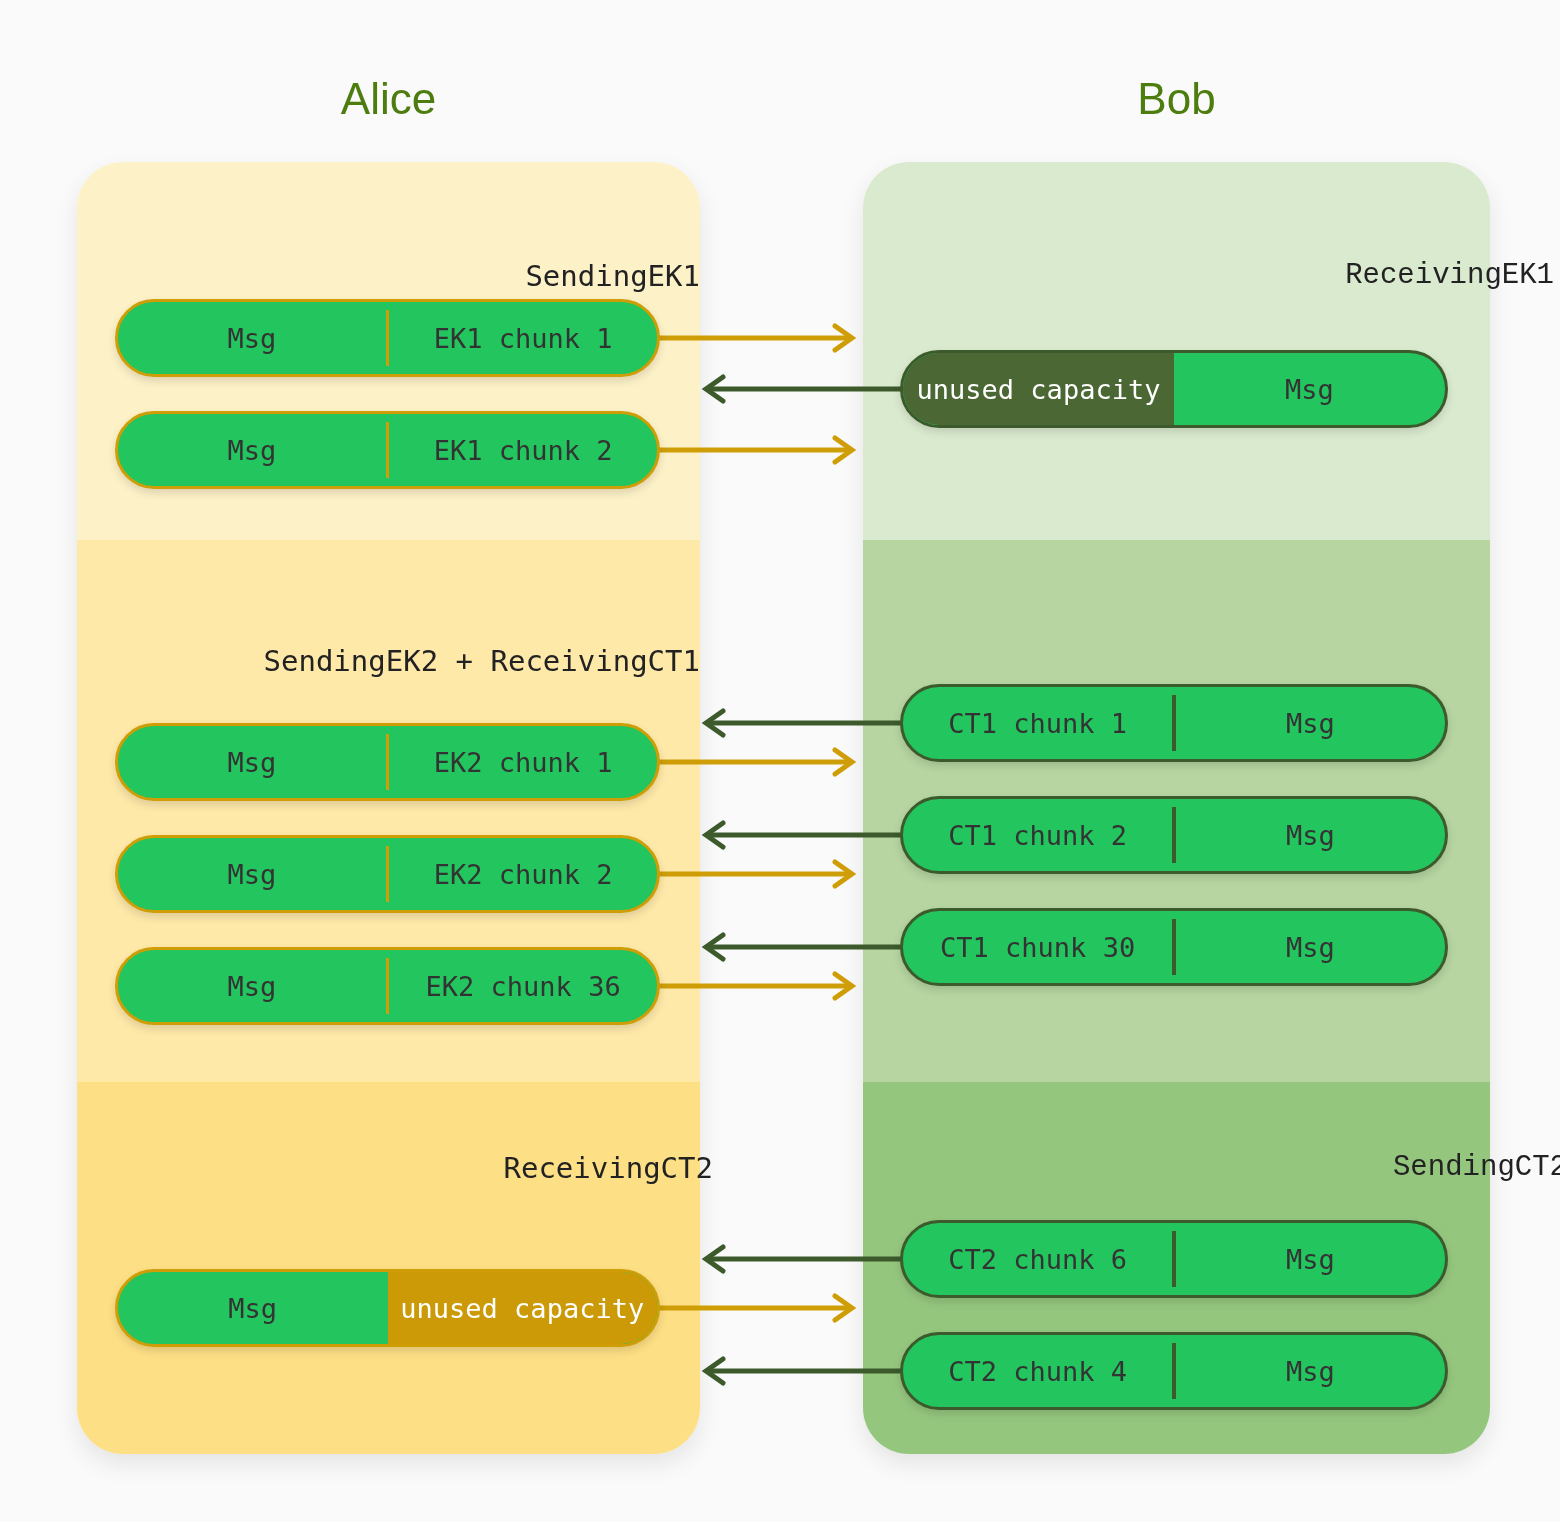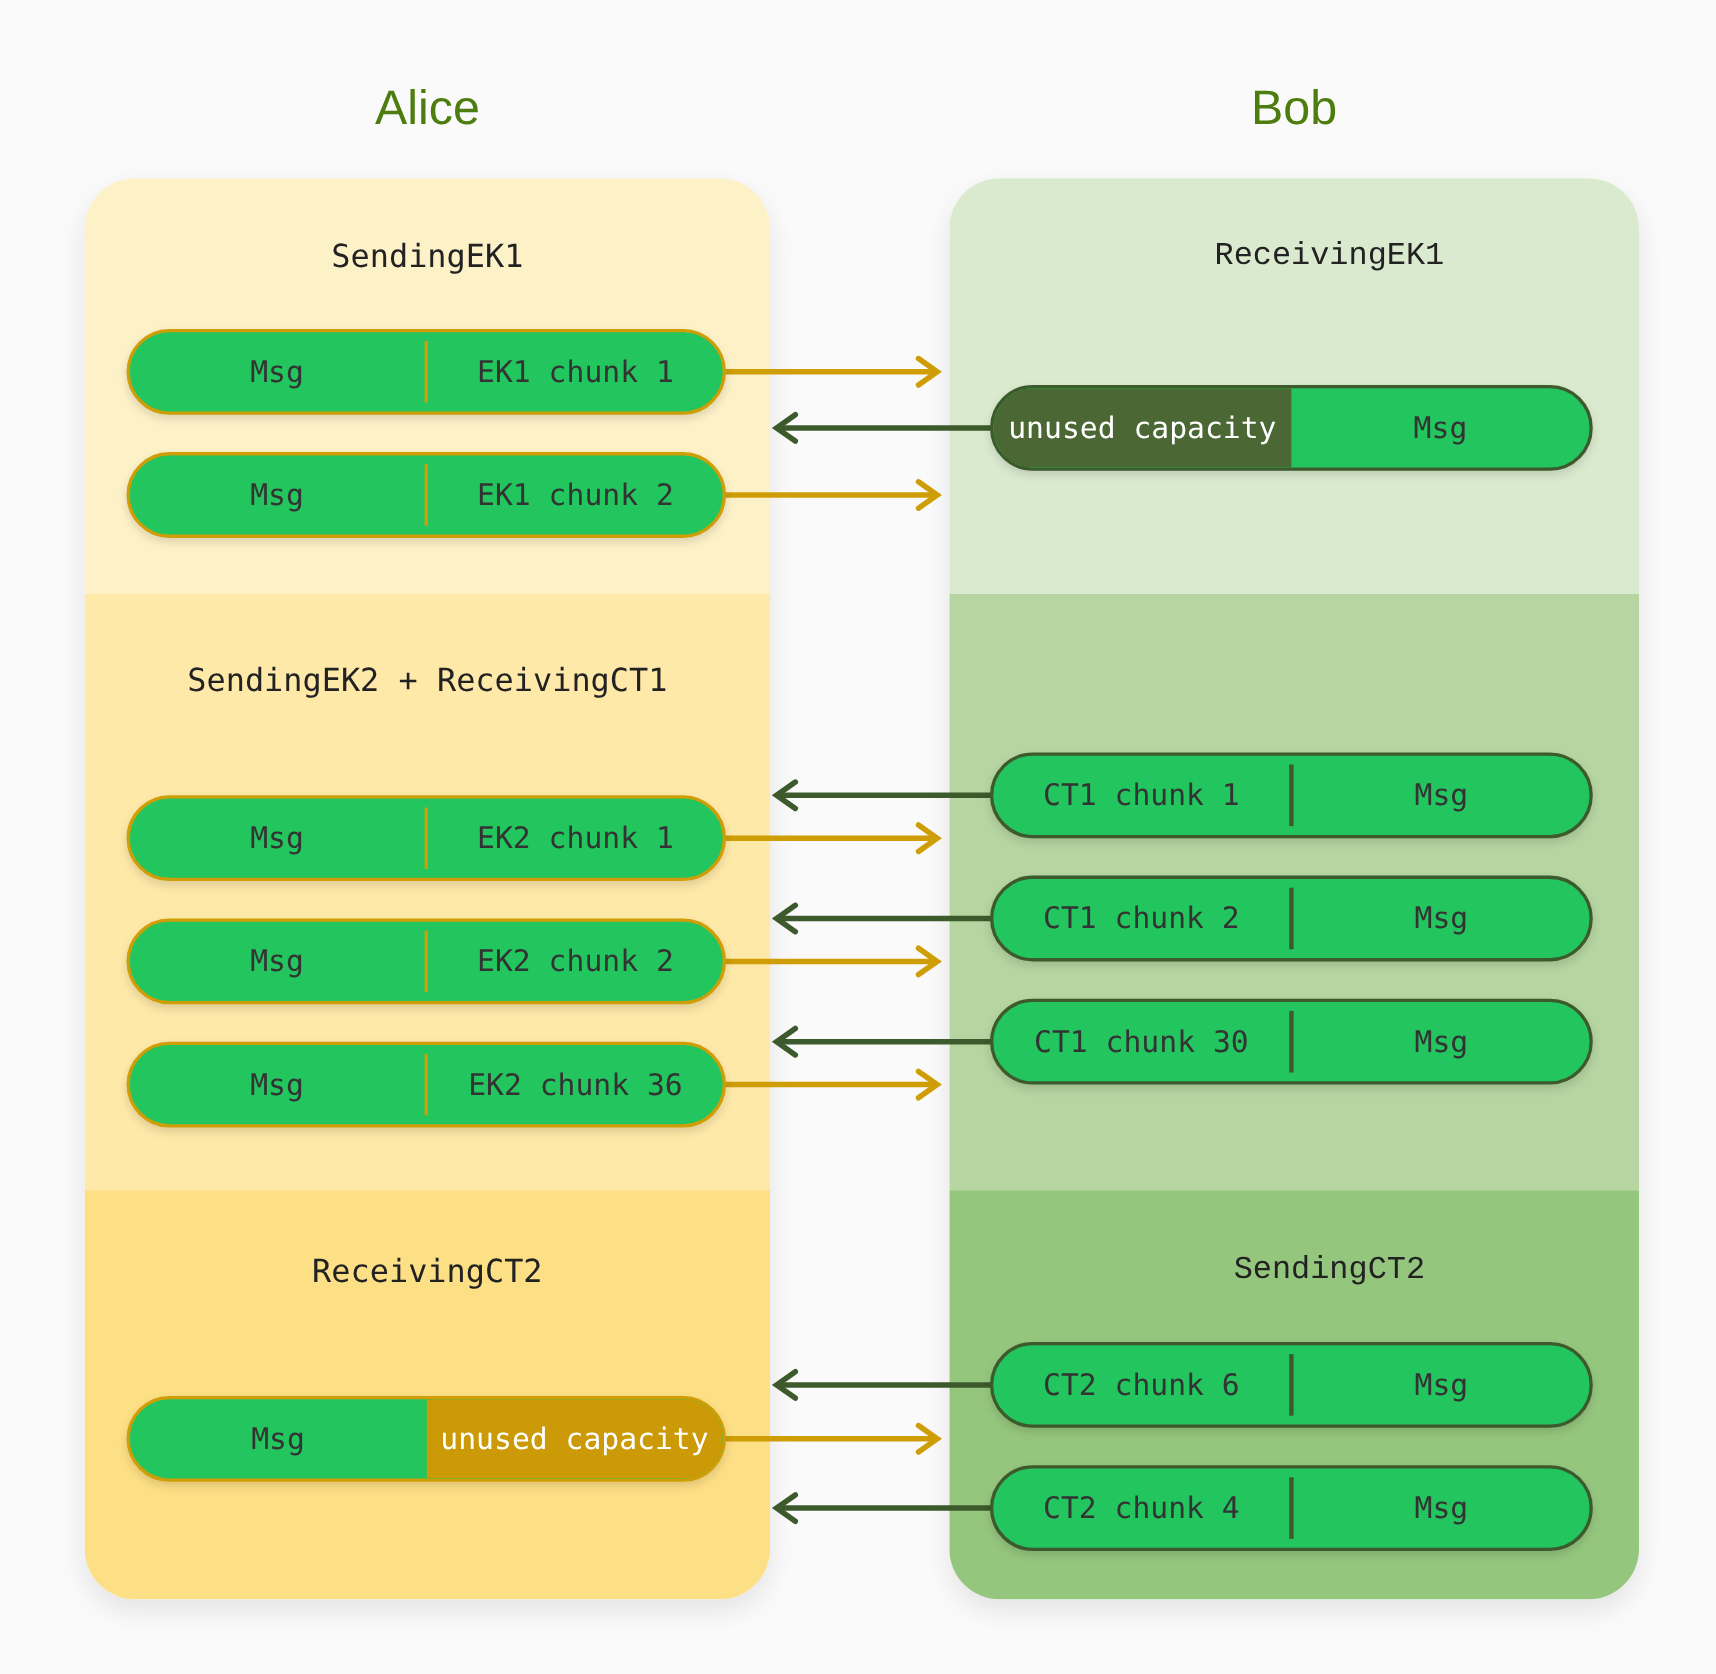--- a/index.html
+++ b/index.html
@@ -38,28 +38,29 @@
   .panel.alice{left:77px;width:623px;}
   .panel.bob{left:863px;width:627px;}
   .band{width:100%;}
   .band.s1{height:378px;}
   .band.s2{height:542px;}
   .band.s3{height:372px;}
 
   .section-label{
     position:absolute;height:36px;line-height:36px;
     font-size:29px;color:var(--ink);
-    text-align:center;z-index:2;
+    text-align:right;z-index:2;
     letter-spacing:0px;
+    margin-top:43px;
   }
   .section-label.al{left:77px;width:623px;}
   .section-label.bl{left:863px;width:691px;font-family:Liberation Mono, monospace;}
   .row1{top:215px;}
   .row2{top:600px;}
-  .row3{top:1137px;}
+  .row3{top:1107px;padding-left:13px;}
 
   .arrows{position:absolute;left:0;top:0;z-index:1;pointer-events:none;}
 
   .pill{
     position:absolute;height:78px;width:545px;
     background:#22c55e;border-radius:39px;
     display:flex;align-items:stretch;overflow:hidden;
     box-sizing:border-box;z-index:2;
     box-shadow:0 4px 9px rgba(0,0,0,0.13);
   }

